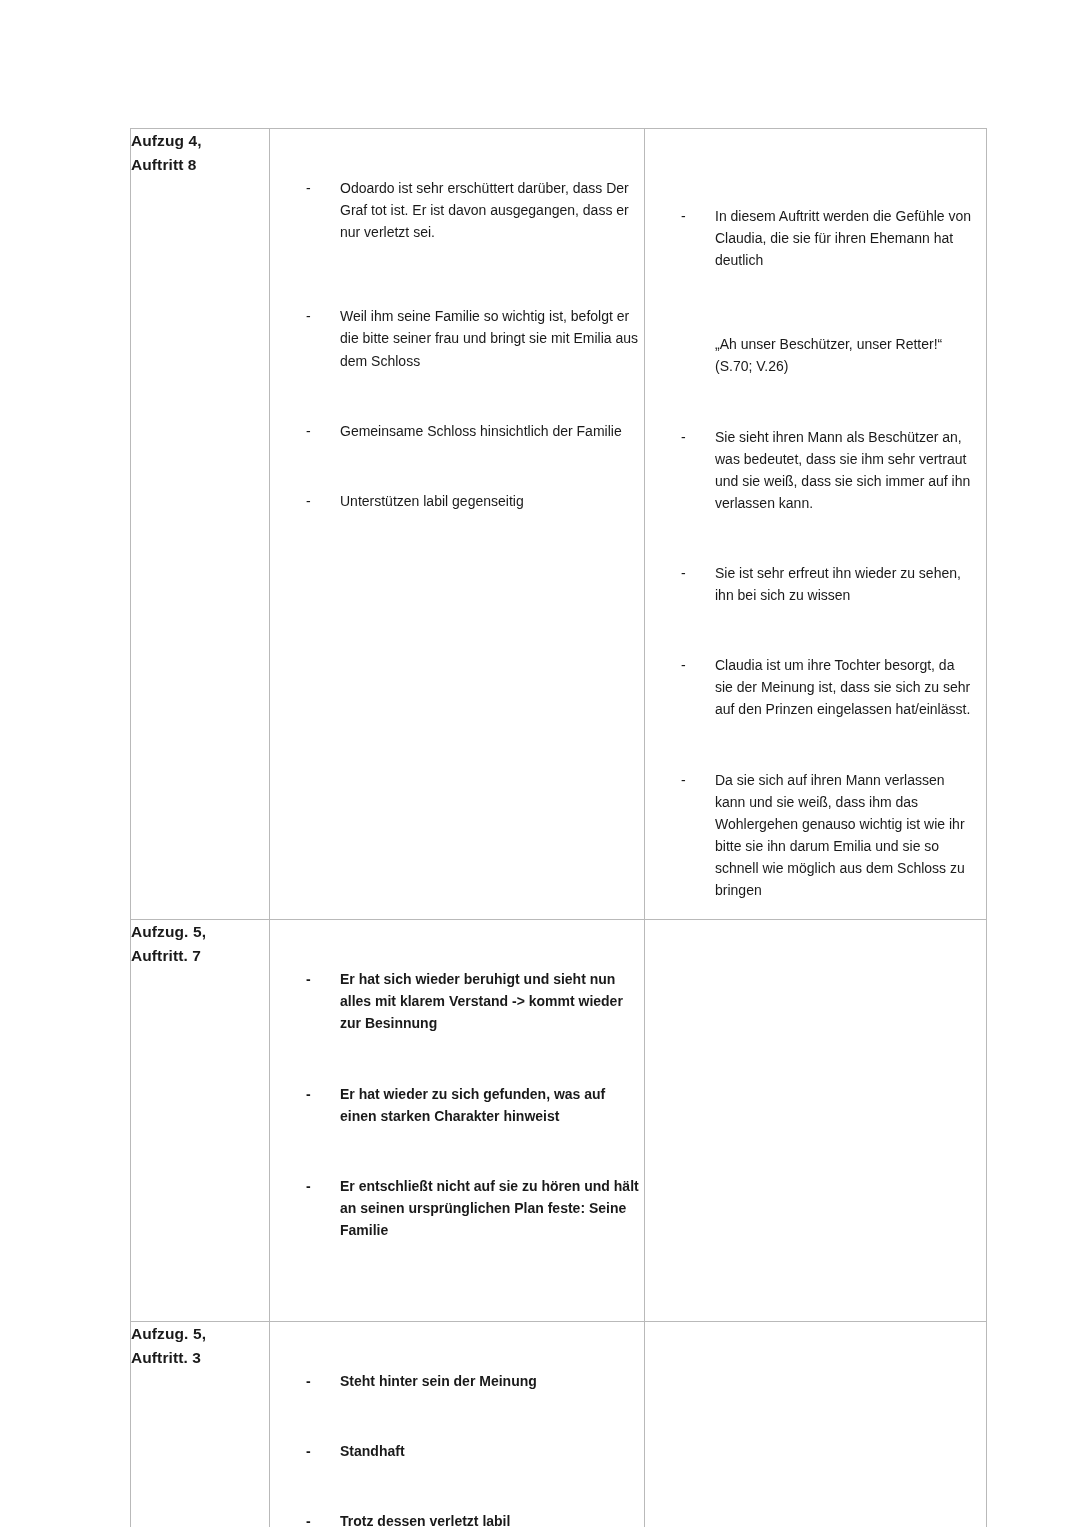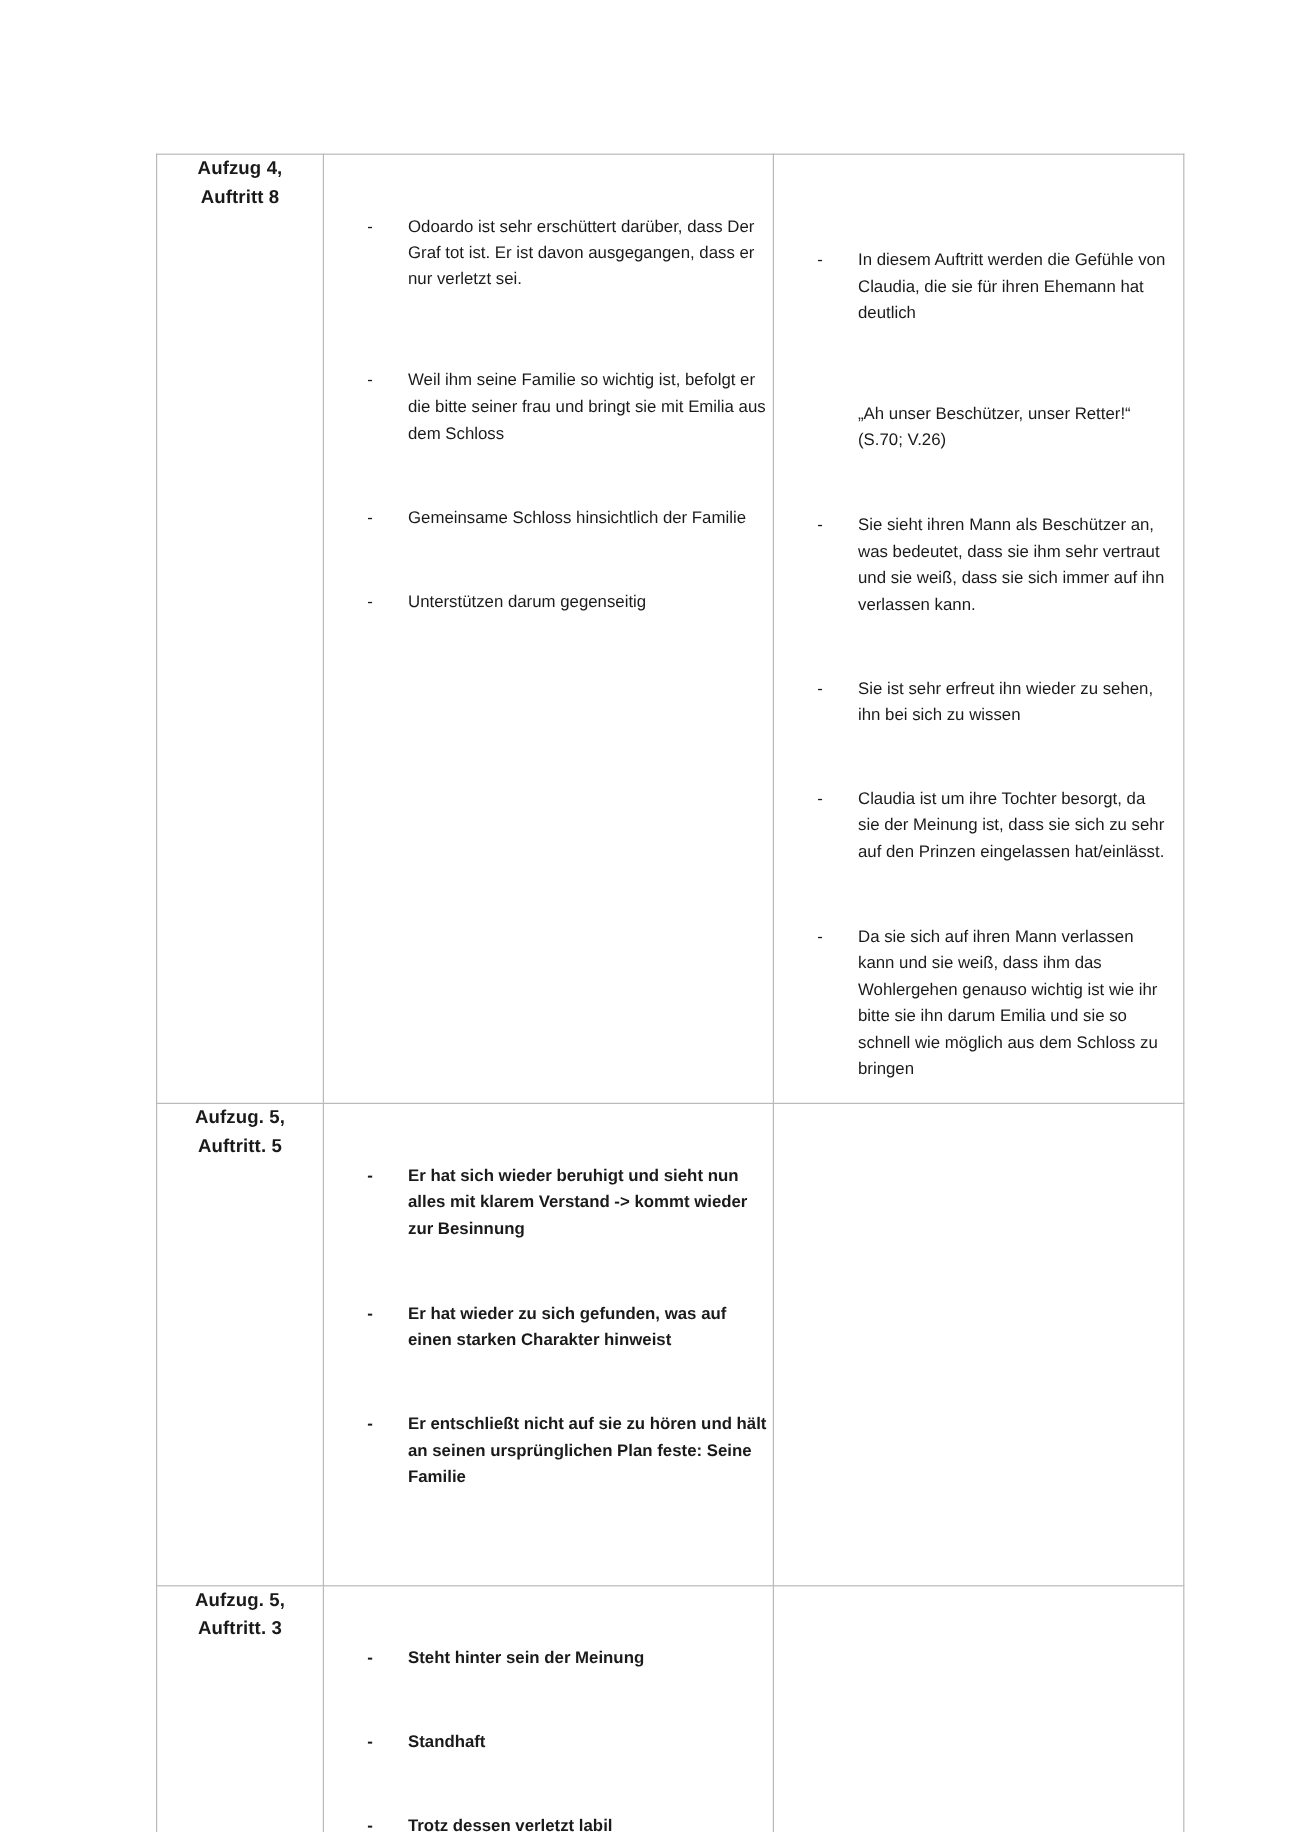--- a/index.html
+++ b/index.html
@@ -46,21 +46,20 @@
   .col-right   { width: 342px; }
 
   
   .scene-cell {
     padding: 28px 10px 10px 10px;
   }
   .scene-label {
     font-size: 15.5px;
     font-weight: bold;
     line-height: 1.55;
-    text-align: center;
     letter-spacing: 0.1px;
   }
 
   
   .notes-cell {
     padding: 28px 12px 18px 0px;
   }
   .notes-cell.right-pad {
     padding: 28px 10px 18px 0px;
   }
@@ -118,40 +117,40 @@
           <div class="scene-label">
             <span>Aufzug 4,</span><br>
             <span>Auftritt 8</span>
           </div>
         </td>
         <td class="notes-cell">
           <ul class="bullets">
             <li class="dash gap-xl">Odoardo ist sehr erschüttert darüber, dass Der Graf tot ist. Er ist davon ausgegangen, dass er nur verletzt sei.</li>
             <li class="dash">Weil ihm seine Familie so wichtig ist, befolgt er die bitte seiner frau und bringt sie mit Emilia aus dem Schloss</li>
             <li class="dash">Gemeinsame Schloss hinsichtlich der Familie</li>
-            <li class="dash">Unterstützen darum gegenseitig</li>
+            <li class="dash">Unterstützen labil gegenseitig</li>
           </ul>
         </td>
         <td class="notes-cell right-pad">
           <ul class="bullets">
             <li class="dash gap-xl">In diesem Auftritt werden die Gefühle von Claudia, die sie für ihren Ehemann hat deutlich</li>
             <li class="nodash">„Ah unser Beschützer, unser Retter!“ (S.70; V.26)</li>
             <li class="dash">Sie sieht ihren Mann als Beschützer an, was bedeutet, dass sie ihm sehr vertraut und sie weiß, dass sie sich immer auf ihn verlassen kann.</li>
             <li class="dash">Sie ist sehr erfreut ihn wieder zu sehen, ihn bei sich zu wissen</li>
             <li class="dash">Claudia ist um ihre Tochter besorgt, da sie der Meinung ist, dass sie sich zu sehr auf den Prinzen eingelassen hat/einlässt.</li>
             <li class="dash">Da sie sich auf ihren Mann verlassen kann und sie weiß, dass ihm das Wohlergehen genauso wichtig ist wie ihr bitte sie ihn darum Emilia und sie so schnell wie möglich aus dem Schloss zu bringen</li>
           </ul>
         </td>
       </tr>
 
       <tr>
         <td class="scene-cell">
           <div class="scene-label">
             <span>Aufzug. 5,</span><br>
-            <span>Auftritt. 5</span>
+            <span>Auftritt. 7</span>
           </div>
         </td>
         <td class="notes-cell" style="padding-bottom:80px;font-weight:bold;">
           <ul class="bullets">
             <li class="dash">Er hat sich wieder beruhigt und sieht nun alles mit klarem Verstand -&gt; kommt wieder zur Besinnung</li>
             <li class="dash">Er hat wieder zu sich gefunden, was auf einen starken Charakter hinweist</li>
             <li class="dash">Er entschließt nicht auf sie zu hören und hält an seinen ursprünglichen Plan feste: Seine Familie</li>
           </ul>
         </td>
         <td class="notes-cell right-pad">

